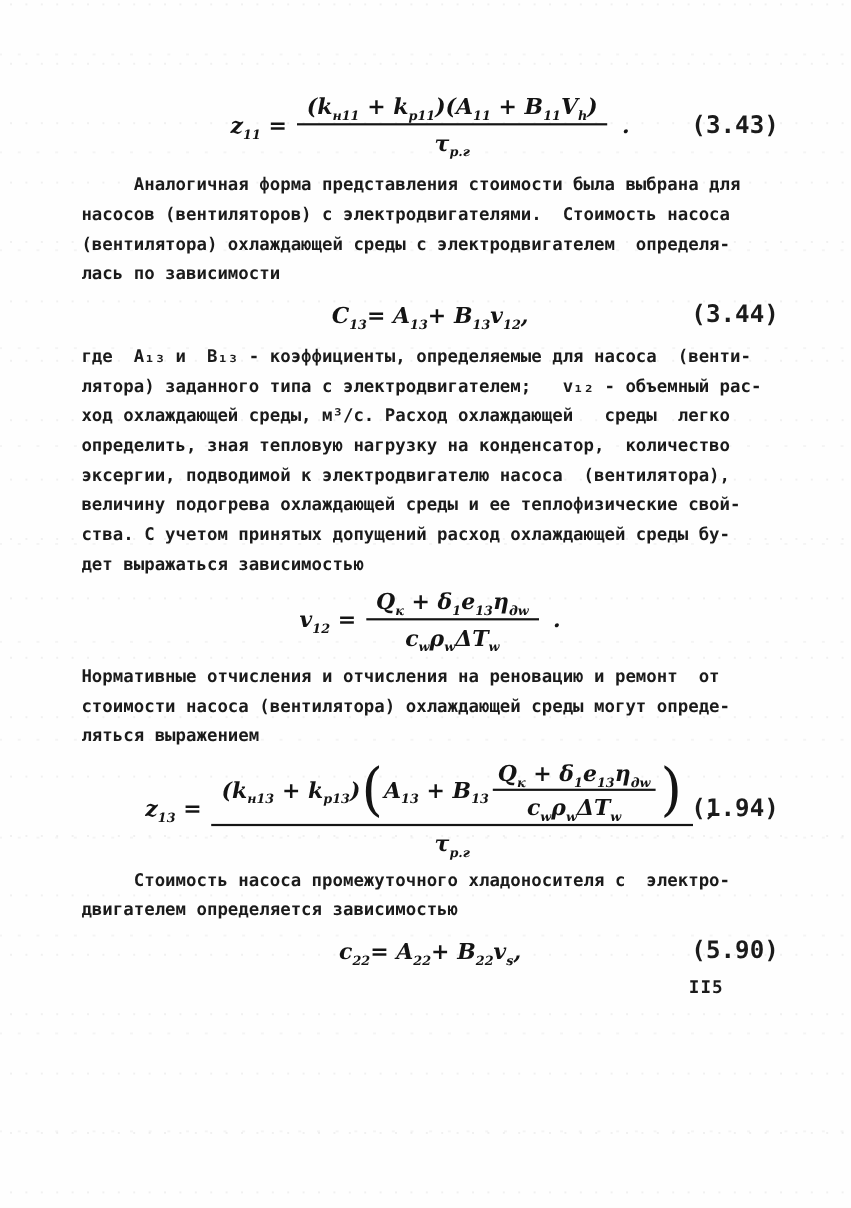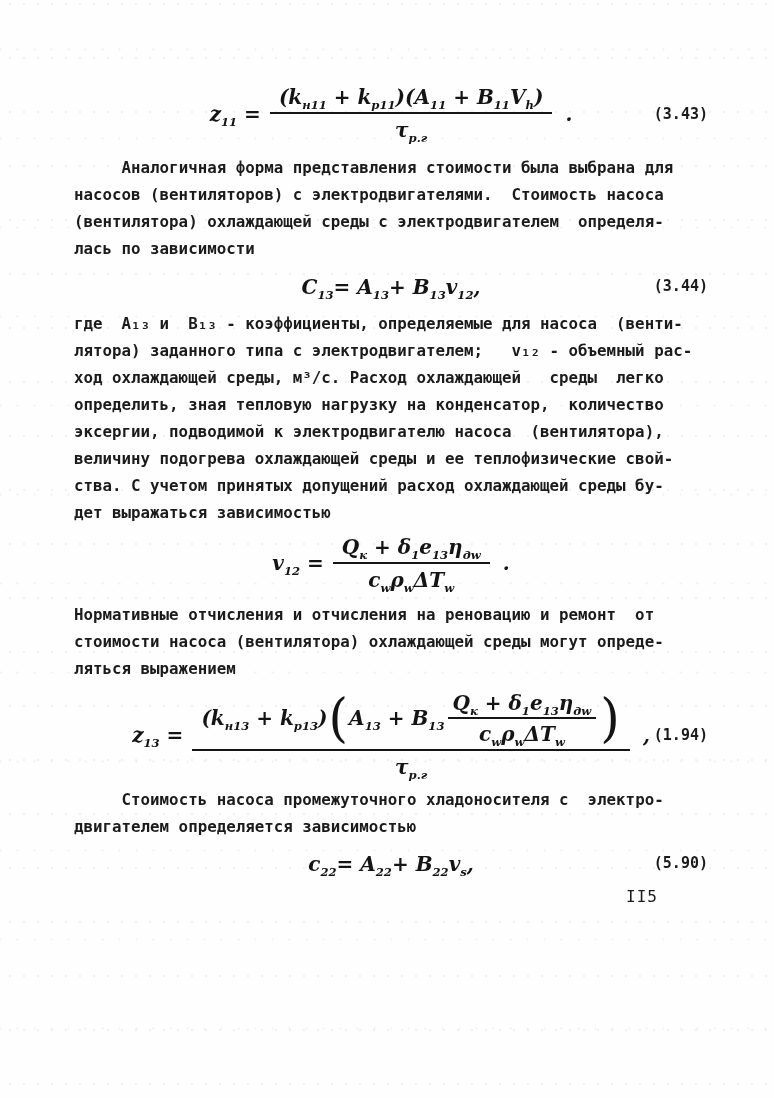--- a/index.html
+++ b/index.html
@@ -96,30 +96,30 @@
   .tokens { white-space: nowrap; }
 
   .eqnum {
     position: absolute;
     right: 0;
     top: 50%;
     transform: translateY(-50%);
     font-family: "DejaVu Sans Mono", "Liberation Mono", monospace;
     font-style: normal;
     font-weight: 700;
-    font-size: 15px;
+    font-size: 22px;
     color: #1b1b1b;
   }
 
   .page-number {
     margin-top: 4px;
     padding-right: 50px;
     text-align: right;
     font-family: "DejaVu Sans Mono", "Liberation Mono", monospace;
-    font-weight: 400;
+    font-weight: 700;
     font-size: 16px;
     letter-spacing: 1px;
     color: #1b1b1b;
   }
 </style>
 </head>
 <body>
 
 <div class="page">
   <div class="content">

